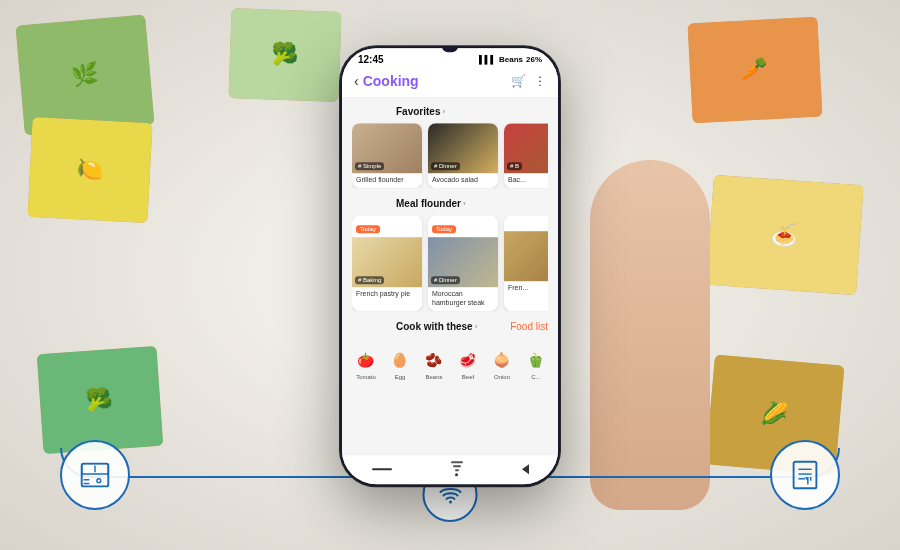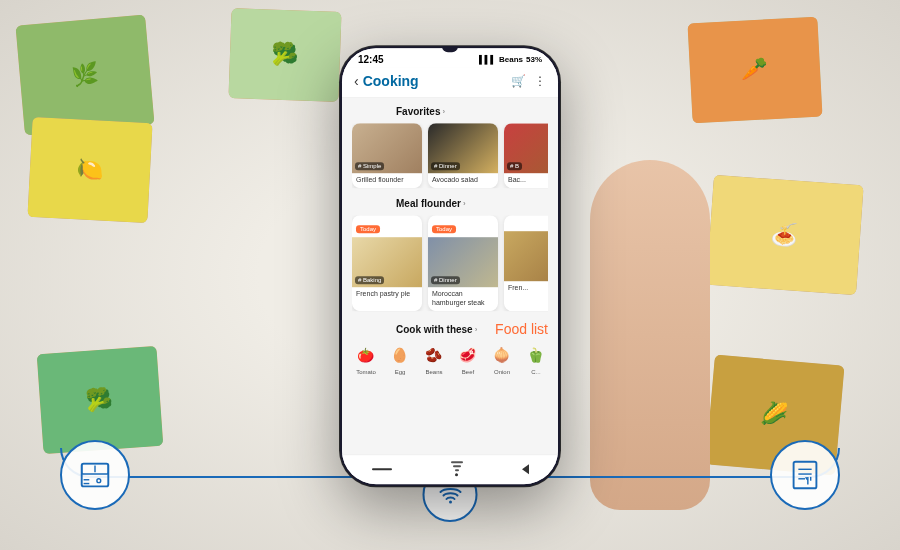--- a/index.html
+++ b/index.html
@@ -176,21 +176,21 @@
     }
 
     .back-arrow {
       font-size: 14px;
       color: #333;
     }
 
     .app-title {
       font-size: 14px;
       font-weight: 600;
-      color: #0369a1;
+      color: #8b5cf6;
     }
 
     .header-right {
       display: flex;
       gap: 8px;
       align-items: center;
     }
 
     .header-icon {
       font-size: 12px;
@@ -270,25 +270,25 @@
       border-radius: 3px;
       margin-bottom: 2px;
       display: inline-block;
     }
 
     
     .cook-header {
       display: flex;
       justify-content: space-between;
       align-items: center;
-      margin-bottom: 6px;
+      margin-bottom: 16px;
     }
 
     .food-list-link {
-      font-size: 14px;
+      font-size: 10px;
       color: #ff6b35;
     }
 
     .ingredients-row {
       display: flex;
       gap: 6px;
       align-items: flex-start;
       overflow: hidden;
     }
 
@@ -517,21 +517,21 @@
 <div class="phone-wrapper">
   <div class="phone">
     <div class="notch"></div>
     <div class="phone-screen">
 
       <div class="status-bar">
         <span class="status-time">12:45</span>
         <div class="status-icons">
           <span>▌▌▌</span>
           <span>Beans</span>
-          <span>53%</span>
+          <span>26%</span>
         </div>
       </div>
 
       <div class="app-header">
         <div class="header-left">
           <span class="back-arrow">‹</span>
           <span class="app-title">Cooking</span>
         </div>
         <div class="header-right">
           <span class="header-icon">🛒</span>

